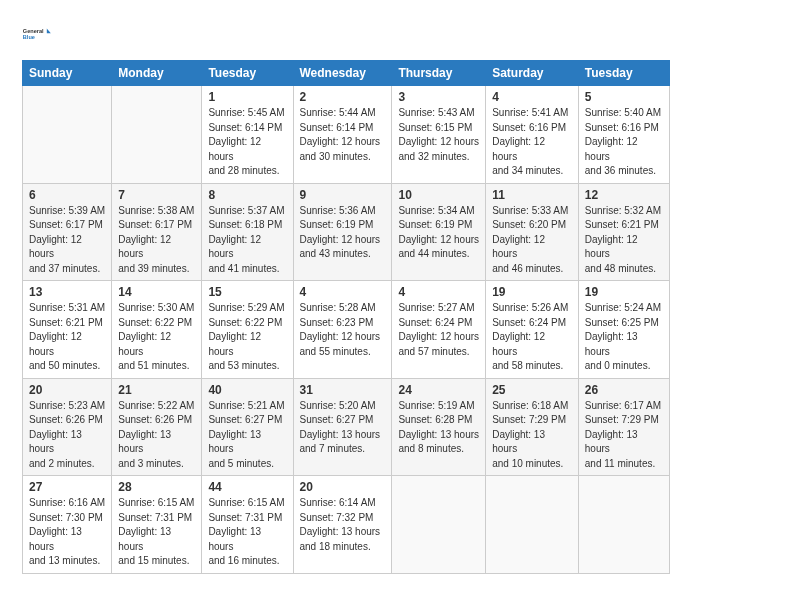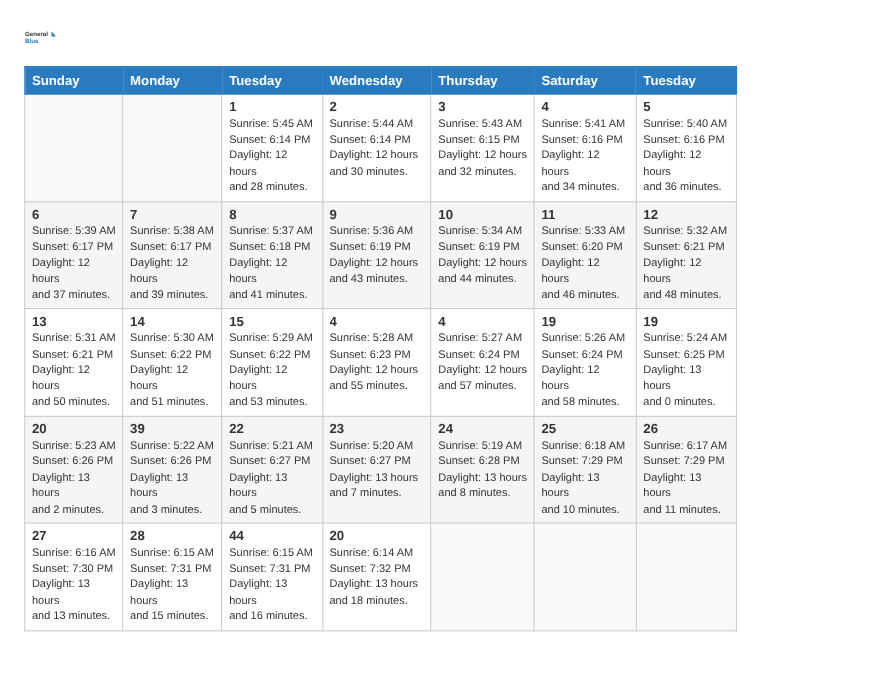--- a/index.html
+++ b/index.html
@@ -201,29 +201,29 @@
             <span class="day-num">19</span>
             <div class="day-info">Sunrise: 5:24 AM<br>Sunset: 6:25 PM<br>Daylight: 13 hours<br>and 0 minutes.</div>
           </td>
         </tr>
         <tr>
           <td>
             <span class="day-num">20</span>
             <div class="day-info">Sunrise: 5:23 AM<br>Sunset: 6:26 PM<br>Daylight: 13 hours<br>and 2 minutes.</div>
           </td>
           <td>
-            <span class="day-num">39</span>
+            <span class="day-num">21</span>
             <div class="day-info">Sunrise: 5:22 AM<br>Sunset: 6:26 PM<br>Daylight: 13 hours<br>and 3 minutes.</div>
           </td>
           <td>
-            <span class="day-num">22</span>
+            <span class="day-num">40</span>
             <div class="day-info">Sunrise: 5:21 AM<br>Sunset: 6:27 PM<br>Daylight: 13 hours<br>and 5 minutes.</div>
           </td>
           <td>
-            <span class="day-num">23</span>
+            <span class="day-num">31</span>
             <div class="day-info">Sunrise: 5:20 AM<br>Sunset: 6:27 PM<br>Daylight: 13 hours<br>and 7 minutes.</div>
           </td>
           <td>
             <span class="day-num">24</span>
             <div class="day-info">Sunrise: 5:19 AM<br>Sunset: 6:28 PM<br>Daylight: 13 hours<br>and 8 minutes.</div>
           </td>
           <td>
             <span class="day-num">25</span>
             <div class="day-info">Sunrise: 6:18 AM<br>Sunset: 7:29 PM<br>Daylight: 13 hours<br>and 10 minutes.</div>
           </td>

